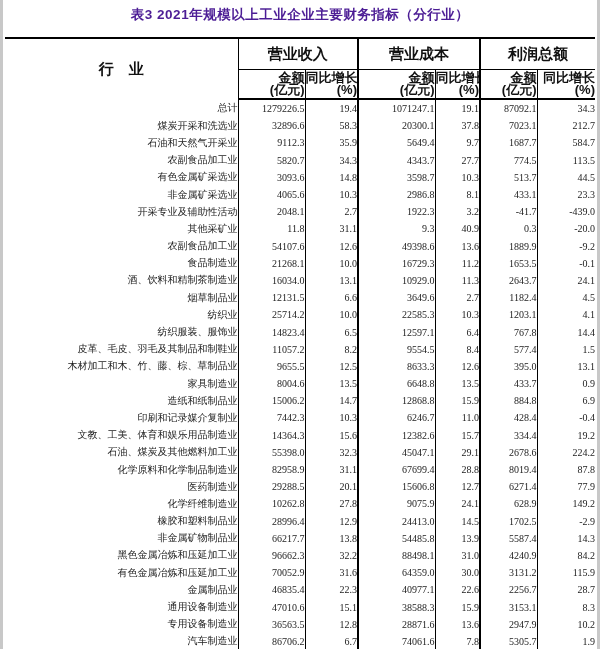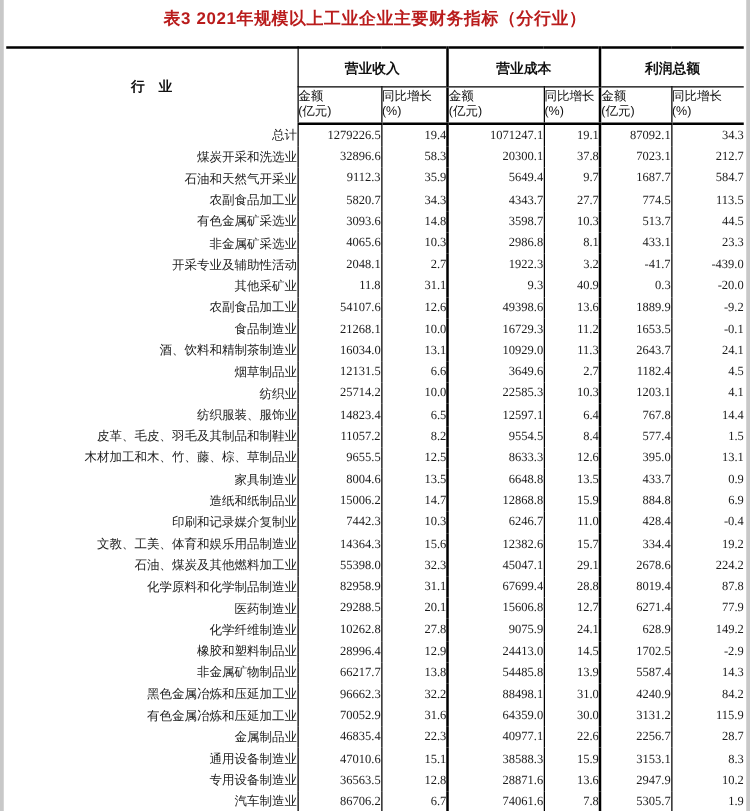--- a/index.html
+++ b/index.html
@@ -19,51 +19,51 @@
   .edge-left { left: 0; }
   .edge-right { right: 0; }
   .title {
     position: absolute;
     top: 6px; left: 0; right: 0;
     text-align: center;
     font-family: "Liberation Sans", "DejaVu Sans", sans-serif;
     font-weight: bold;
     font-size: 13.5px;
     letter-spacing: 0.5px;
-    color: #b91c1c;
+    color: #4c1d95;
   }
   table.stats {
     position: absolute;
     top: 37px; left: 5px;
     width: 590px;
     border-collapse: collapse;
     table-layout: fixed;
     border-top: 2.5px solid #000;
   }
   table.stats th, table.stats td {
     margin: 0; padding: 0;
     overflow: hidden;
     white-space: nowrap;
   }
   .group-row th {
     height: 30px;
     font-family: "Liberation Sans", "DejaVu Sans", sans-serif;
     font-weight: bold;
-    font-size: 11px;
+    font-size: 15px;
     text-align: center;
     vertical-align: middle;
     color: #111;
   }
   .sub-row th {
     height: 28px;
     font-family: "Liberation Sans", "DejaVu Sans", sans-serif;
-    font-weight: normal;
-    font-size: 10px;
+    font-weight: bold;
+    font-size: 13px;
     line-height: 12px;
-    text-align: left;
+    text-align: right;
     vertical-align: middle;
     color: #111;
     border-bottom: 2.5px solid #000;
   }
   .industry-th {
     font-family: "Liberation Sans", "DejaVu Sans", sans-serif;
     font-weight: bold;
     font-size: 10.5px;
     text-align: center;
     vertical-align: middle;

